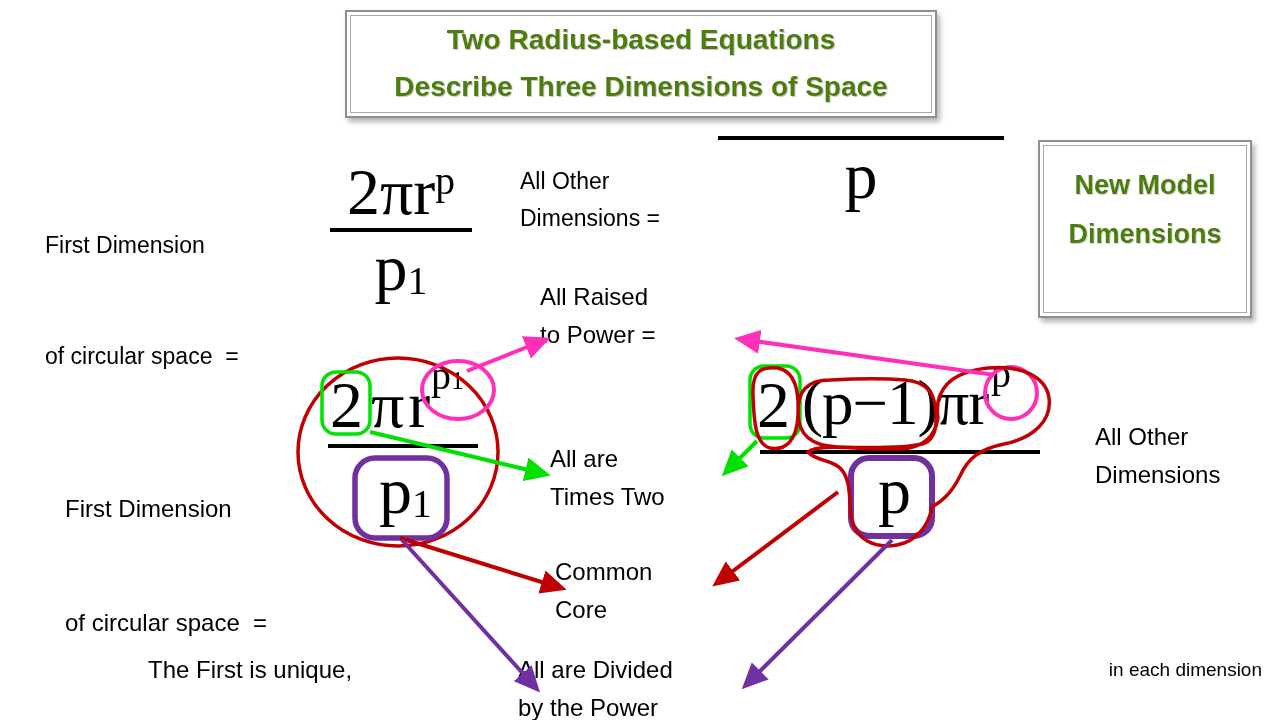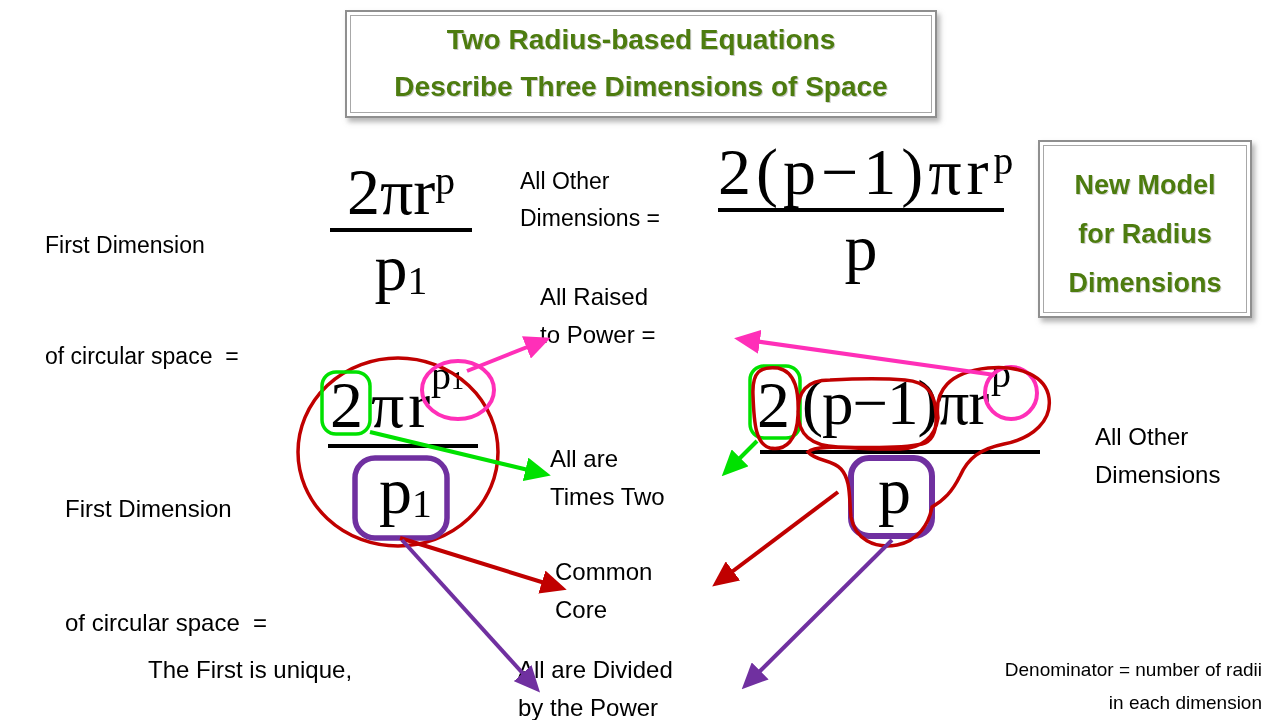--- a/index.html
+++ b/index.html
@@ -42,42 +42,40 @@
 
 <div class="slide">
 
   <div class="abs frame title-box txt">
     <div>Two Radius-based Equations</div>
     <div>Describe Three Dimensions of Space</div>
   </div>
 
   <div class="abs frame model-box txt">
     <div>New Model</div>
-    <div>for Radius</div>
     <div>Dimensions</div>
   </div>
 
   <div class="abs lbl-sm pre txt" style="left:45px;top:153px;">
     <div>First Dimension</div>
     <div>of circular space  =</div>
   </div>
 
   <div class="abs eq txt" style="left:330px;top:120px;width:142px;margin-top:36px;">
     <span class="num"><span>2πr</span><sup>p</sup></span>
     <span class="bar"></span>
     <span class="den"><span>p</span><sub class="dsub">1</sub></span>
   </div>
 
   <div class="abs lbl-sm center txt" style="left:520px;top:163px;width:178px;">
     <div>All Other</div>
     <div>Dimensions =</div>
   </div>
 
   <div class="abs eq txt" style="left:718px;top:136px;width:286px;">
-    <span class="num"><span class="ls6">2(p−1)πr</span><sup>p</sup></span>
     <span class="bar"></span>
     <span class="den">p</span>
   </div>
 
   <div class="abs lbl center txt" style="left:540px;top:278px;width:200px;">
     <div>All Raised</div>
     <div>to Power =</div>
   </div>
 
   <div class="abs lbl center txt" style="left:550px;top:440px;width:180px;">
@@ -116,21 +114,20 @@
     <div>All Other</div>
     <div>Dimensions</div>
   </div>
 
   <div class="abs lbl pre txt" style="left:148px;top:580px;line-height:36px;">
     <div>The First is unique,</div>
     
   </div>
 
   <div class="abs note right txt" style="left:900px;top:653px;width:362px;">
-    <div>Denominator = number of radii</div>
     <div>in each dimension</div>
   </div>
 
   <svg class="overlay" width="1280" height="720" viewBox="0 0 1280 720">
     <defs>
       <marker id="ah-pink" markerWidth="6.5" markerHeight="6" refX="5" refY="3" orient="auto">
           <path d="M0,0 L6.5,3 L0,6 Z" fill="#FF2FB8"></path>
         </marker>
       <marker id="ah-green" markerWidth="6.5" markerHeight="6" refX="5" refY="3" orient="auto">
           <path d="M0,0 L6.5,3 L0,6 Z" fill="#00E100"></path>

